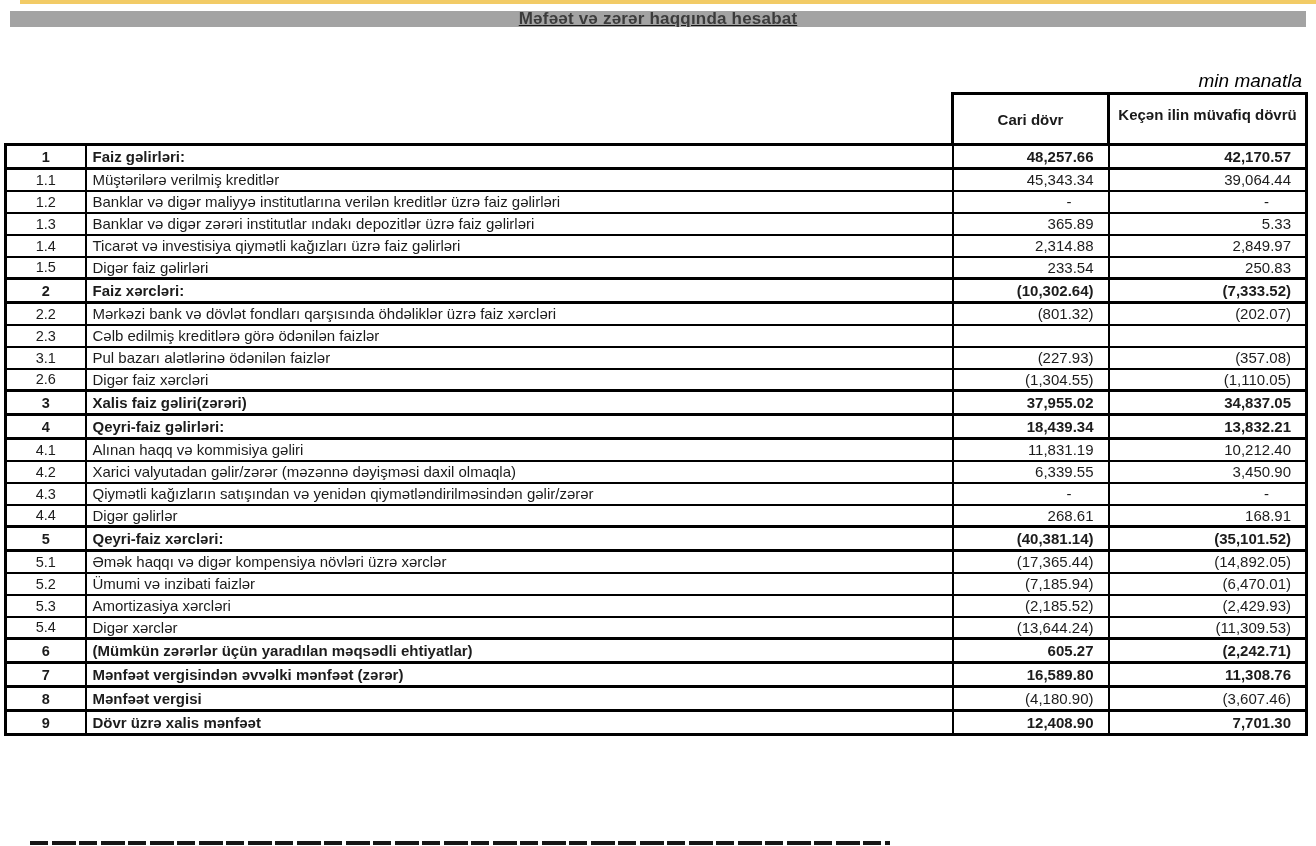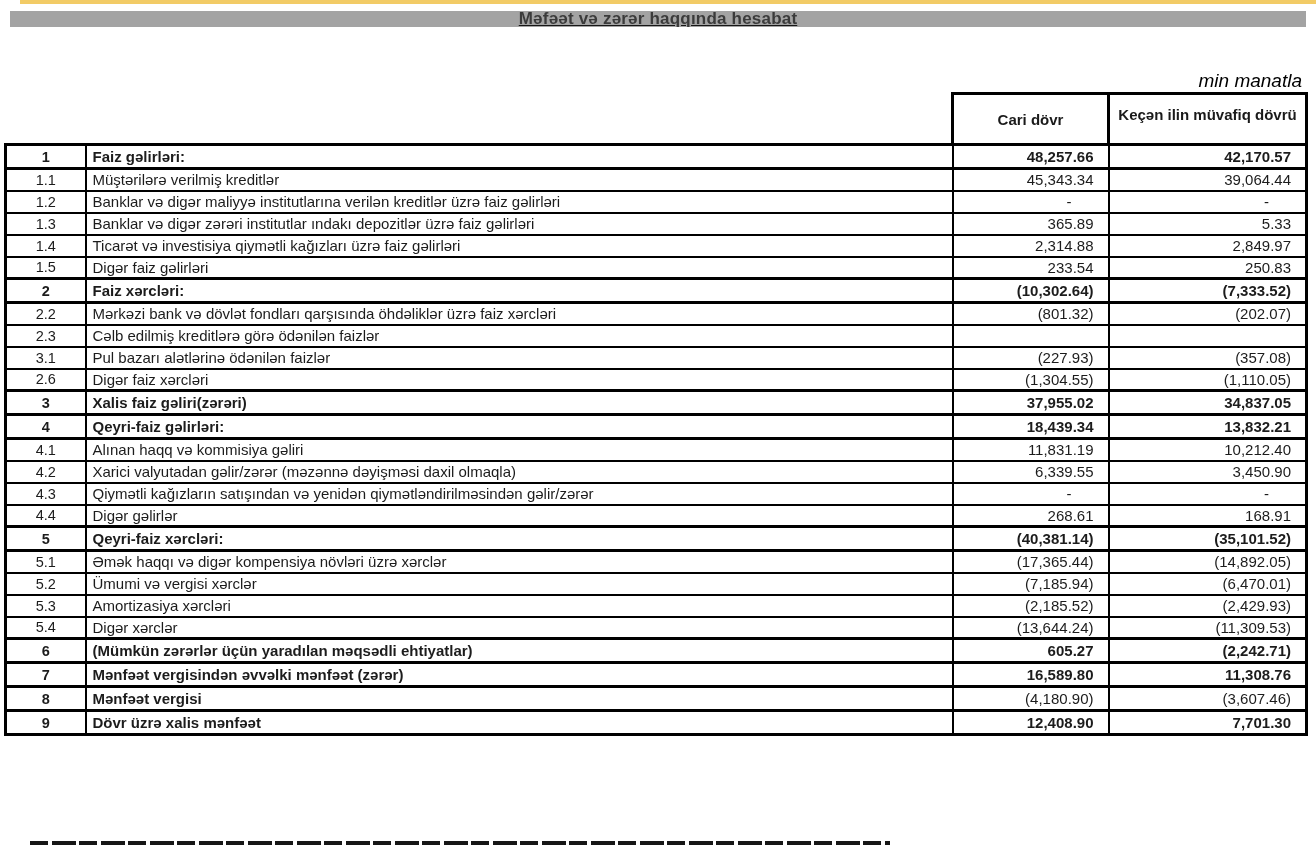--- a/index.html
+++ b/index.html
@@ -216,21 +216,21 @@
     <td class="val">(35,101.52)</td>
   </tr>
         <tr>
     <td class="num">5.1</td>
     <td class="label">Əmək haqqı və digər kompensiya növləri üzrə xərclər</td>
     <td class="val">(17,365.44)</td>
     <td class="val">(14,892.05)</td>
   </tr>
         <tr>
     <td class="num">5.2</td>
-    <td class="label">Ümumi və vergisi xərclər</td>
+    <td class="label">Ümumi və inzibati faizlər</td>
     <td class="val">(7,185.94)</td>
     <td class="val">(6,470.01)</td>
   </tr>
         <tr>
     <td class="num">5.3</td>
     <td class="label">Amortizasiya xərcləri</td>
     <td class="val">(2,185.52)</td>
     <td class="val">(2,429.93)</td>
   </tr>
         <tr>

